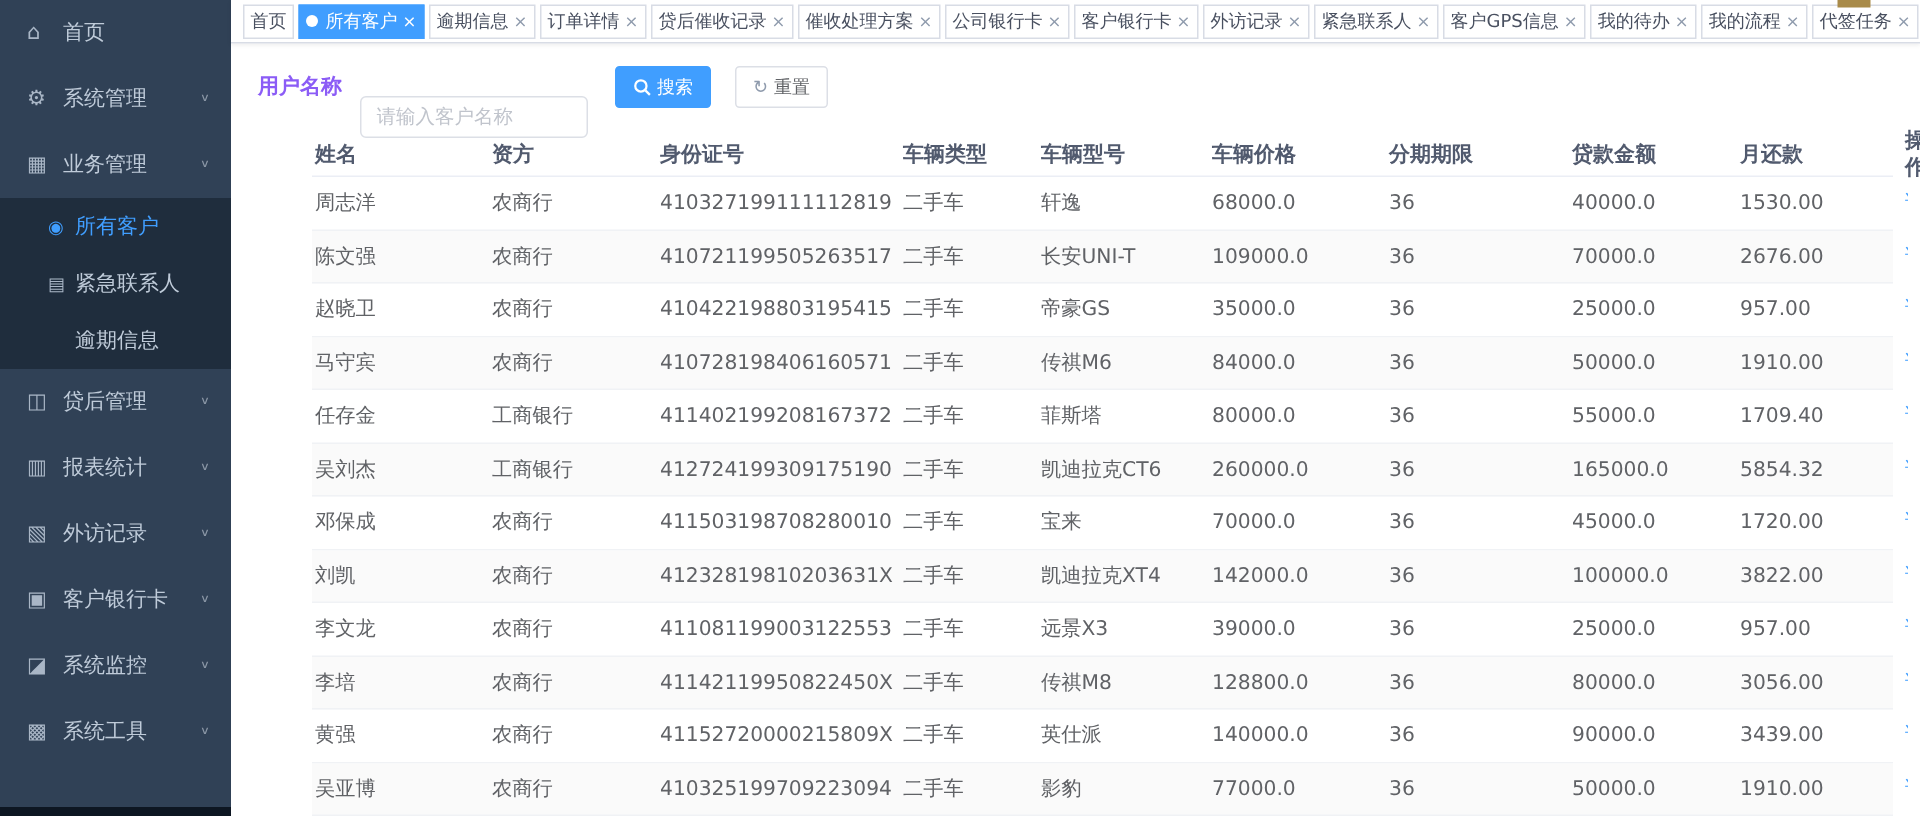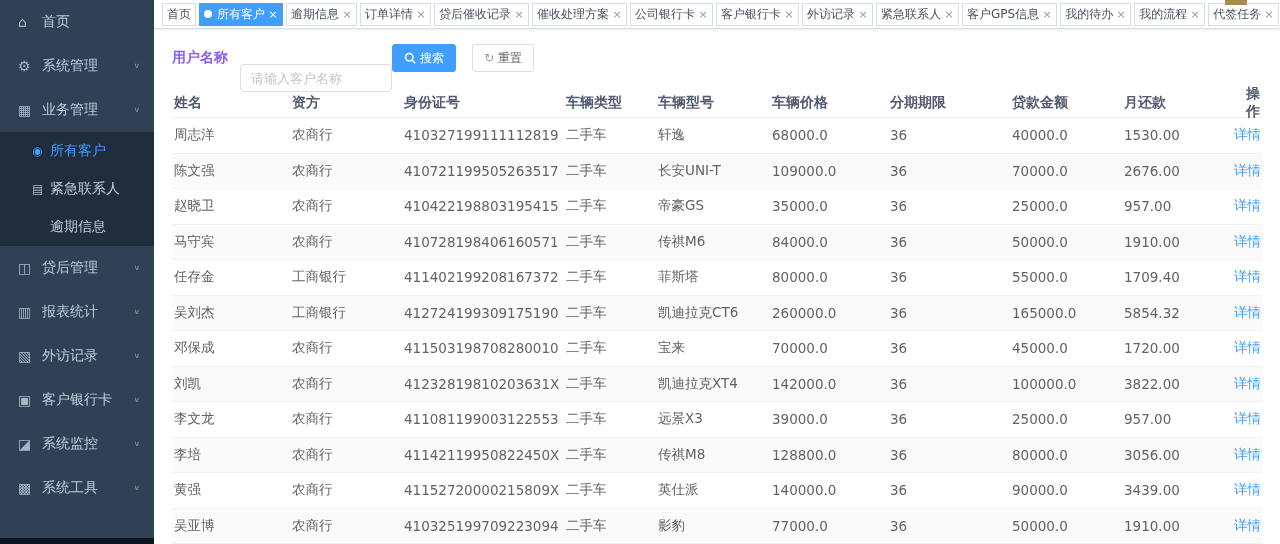--- a/index.html
+++ b/index.html
@@ -42,26 +42,26 @@
   .corner-artifact{position:absolute;right:33px;top:0;width:22px;height:5px;background:#a98b4a;z-index:5;}
 
   
   .content{flex:1;padding:14px 18px 0 18px;overflow:hidden;}
   .search-row{display:flex;align-items:center;height:30px;}
   .search-label{font-weight:700;color:#8b5cf6;font-size:14px;}
   .search-input{width:130px;height:26px;border:1px solid #dcdfe6;border-radius:4px;margin-left:12px;padding:0 10px;font-size:13px;color:#606266;outline:none;font-family:inherit;margin-top:40px;}
   .search-input::placeholder{color:#c0c4cc;}
   .btn{display:inline-flex;align-items:center;height:28px;border-radius:3px;font-size:12px;padding:0 11px;cursor:pointer;border:1px solid #dcdfe6;background:#fff;color:#606266;font-family:inherit;}
   .btn svg{margin-right:4px;}
-  .btn.primary{background:#409eff;border-color:#409eff;color:#fff;}
+  .btn.primary{background:#409eff;border-color:#409eff;color:#fff;margin-left:18px;}
   .btn.plain{margin-left:16px;}
   .btn .ricon{font-style:normal;margin-right:4px;font-size:12px;color:#8f9bad;}
 
   
-  .table{margin-top:12px;}
+  .table{margin-top:12px;margin-left:36px;}
   .thead,.tr{display:grid;grid-template-columns:118px 112px 162px 92px 114px 118px 122px 112px 110px 1fr;align-items:center;}
   .thead{height:32px;border-bottom:1px solid #ebeef5;}
   .th{font-size:14px;font-weight:700;color:#515a6e;padding-left:2px;}
   .th.c9{text-align:right;padding-right:2px;}
   .tr{height:34.5px;border-bottom:1px solid #f0f2f5;color:#606266;font-size:13.5px;}
   .tr.stripe{background:#fafafa;}
   .td{padding-left:2px;overflow:hidden;white-space:nowrap;}
   .td.c9{text-align:right;padding-right:2px;}
   .link{color:#409eff;cursor:pointer;font-size:13.5px;}
 </style>

